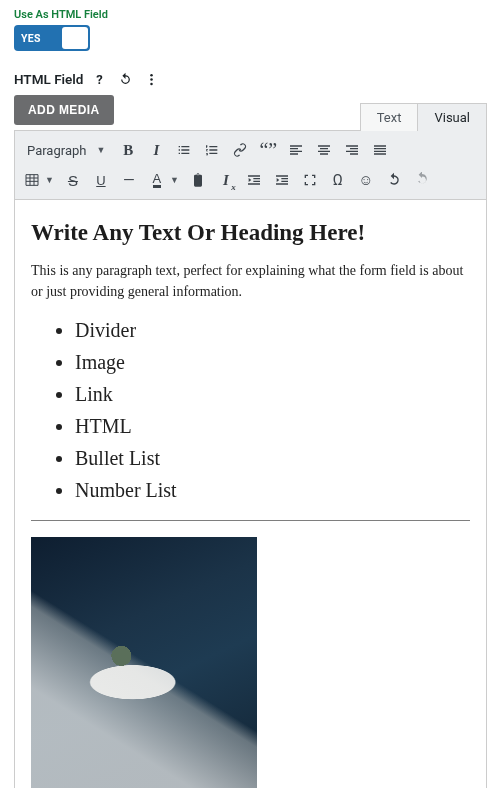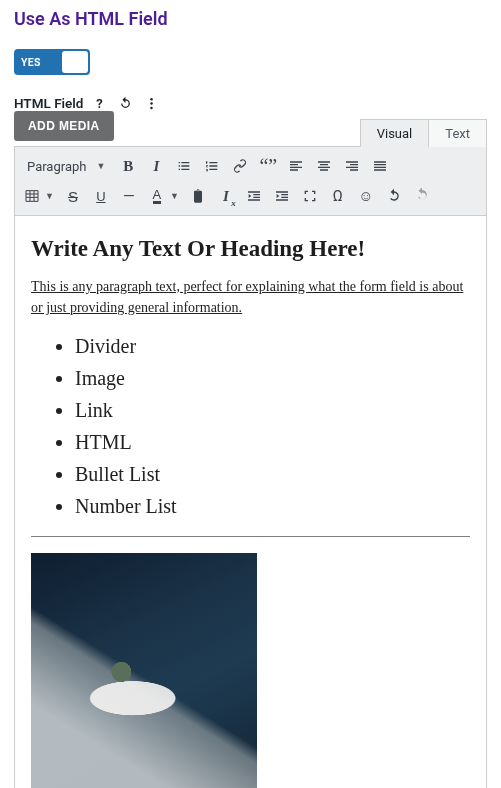--- a/index.html
+++ b/index.html
@@ -6,23 +6,23 @@
     body {
       font-family: -apple-system, BlinkMacSystemFont, "Segoe UI", Roboto, sans-serif;
       background: #fff;
       width: 501px;
       padding: 8px 14px;
       font-size: 13px;
       color: #23282d;
     }
     .section-label {
       font-weight: 600;
-      font-size: 18px;
-      margin-bottom: 20px;
-      color: #4c1d95;
+      font-size: 11px;
+      margin-bottom: 4px;
+      color: #15803d;
     }
     .toggle {
       display: inline-flex;
       align-items: center;
       background: #2271b1;
       border-radius: 4px;
       height: 26px;
       width: 76px;
       position: relative;
       cursor: pointer;
@@ -41,20 +41,21 @@
       top: 2px;
       width: 26px;
       height: 22px;
       background: #fff;
       border-radius: 3px;
     }
     .field-row {
       display: flex;
       align-items: center;
       gap: 8px;
+      margin-bottom: 8px;
     }
     .field-label {
       font-weight: 600;
       font-size: 13.5px;
       color: #1d2327;
     }
     .field-icons { display: flex; gap: 10px; align-items: center; }
     .field-icon {
       width: 16px; height: 16px;
       display: flex; align-items: center; justify-content: center;
@@ -141,21 +142,20 @@
       font-size: 23px;
       font-weight: 700;
       margin: 4px 0 14px;
       color: #1d1d1d;
     }
     .content p {
       font-size: 14px;
       line-height: 1.5;
       color: #222;
       margin-bottom: 12px;
-      text-decoration: underline;
     }
     .content ul {
       list-style: disc;
       padding-left: 44px;
       margin-bottom: 14px;
     }
     .content ul li {
       font-size: 20px;
       line-height: 1.6;
       color: #222;
@@ -203,22 +203,22 @@
           <circle cx="12" cy="12" r="2" fill="currentColor"></circle>
           <circle cx="12" cy="19" r="2" fill="currentColor"></circle>
         </svg>
     </span>
   </div>
 </div>
 
 <button class="add-media">ADD MEDIA</button>
 
 <div class="editor-tabs">
+  <div class="editor-tab">Text</div>
   <div class="editor-tab active">Visual</div>
-  <div class="editor-tab">Text</div>
 </div>
 
 <div class="toolbar">
   <div class="toolbar-row">
     <div class="format-select">
       <span>Paragraph</span>
       <span class="caret">▼</span>
     </div>
     <div class="tbtn">
         <span class="txt">B</span>

